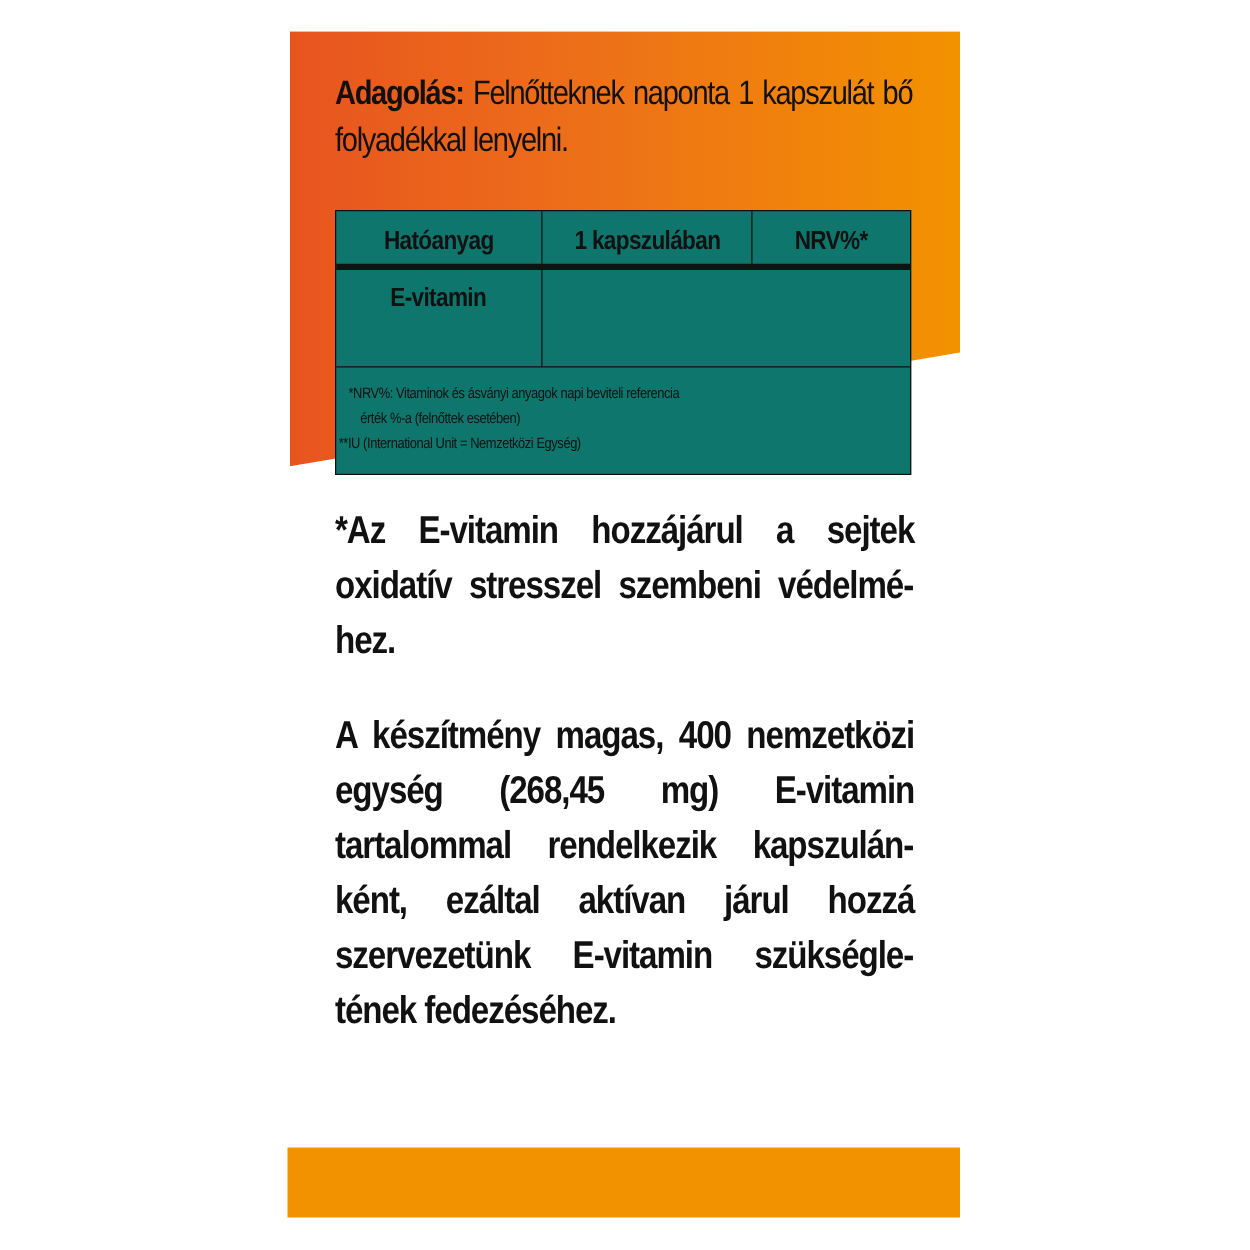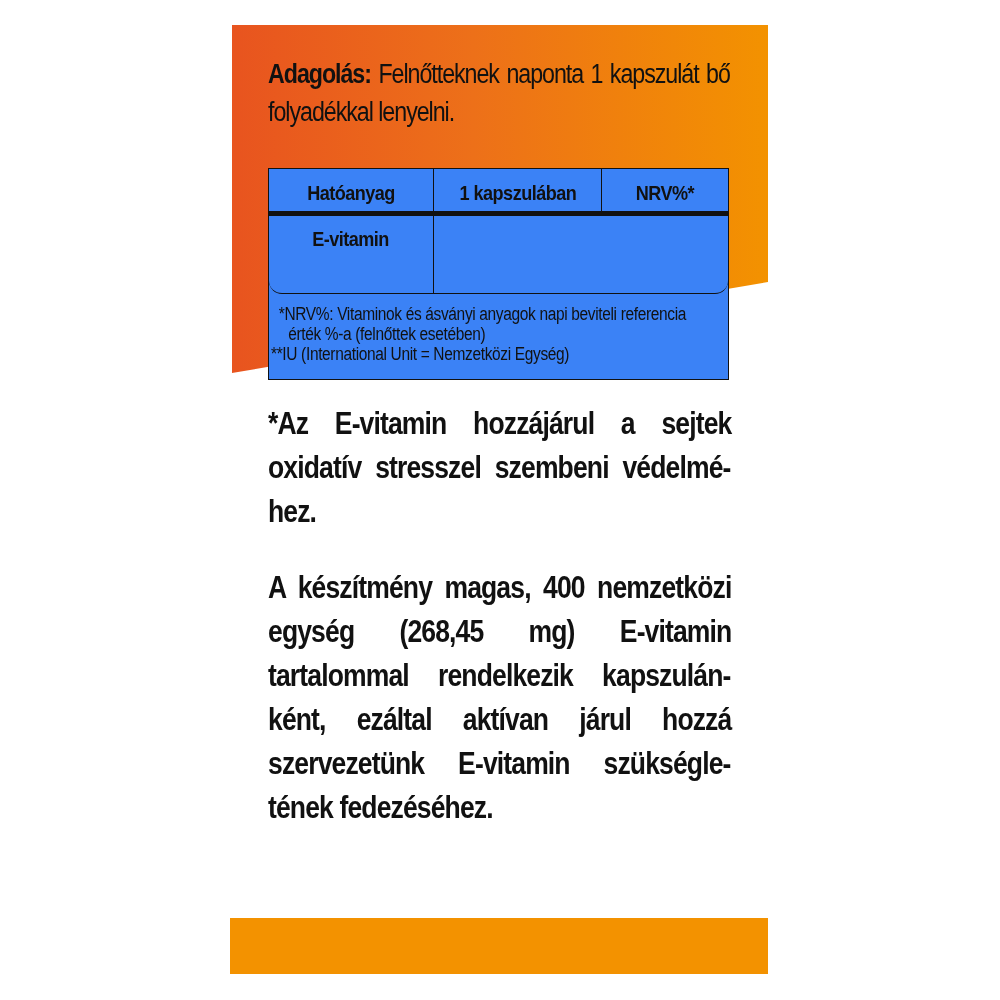--- a/index.html
+++ b/index.html
@@ -40,36 +40,35 @@
     }
     .dosage .label {
       font-weight: bold;
     }
     .nutri-table {
       position: absolute;
       left: 268px;
       top: 168px;
       width: 461px;
       height: 212px;
-      background: #3b82f6;
+      background: #0f766e;
       border: 1.5px solid #111;
       box-sizing: border-box;
     }
     .row {
       display: flex;
       box-sizing: border-box;
     }
     .row.header {
       height: 47px;
       border-bottom: 5px solid #111;
     }
     .row.data {
       height: 78px;
       border-bottom: 1.5px solid #111;
-      border-radius: 13px;
     }
     .cell {
       box-sizing: border-box;
       text-align: center;
       font-weight: bold;
       font-size: 21px;
       letter-spacing: -0.6px;
       line-height: 26px;
     }
     .cell.c1 { width: 165px; border-right: 1.5px solid #111; }
@@ -78,21 +77,21 @@
     .row.header .cell { padding-top: 11px; }
     .row.data .cell { padding-top: 10px; }
     .inner {
       display: inline-block;
       transform: scaleX(0.86);
       transform-origin: center top;
       white-space: nowrap;
     }
     .footnotes {
       padding: 10px 0 0 2px;
-      font-size: 18px;
+      font-size: 12px;
       line-height: 20px;
       letter-spacing: -0.4px;
     }
     .footnotes div {
       transform: scaleX(0.86);
       transform-origin: left top;
       white-space: nowrap;
     }
     .fn1 { padding-left: 9px; }
     .fn1b { padding-left: 20px; }

